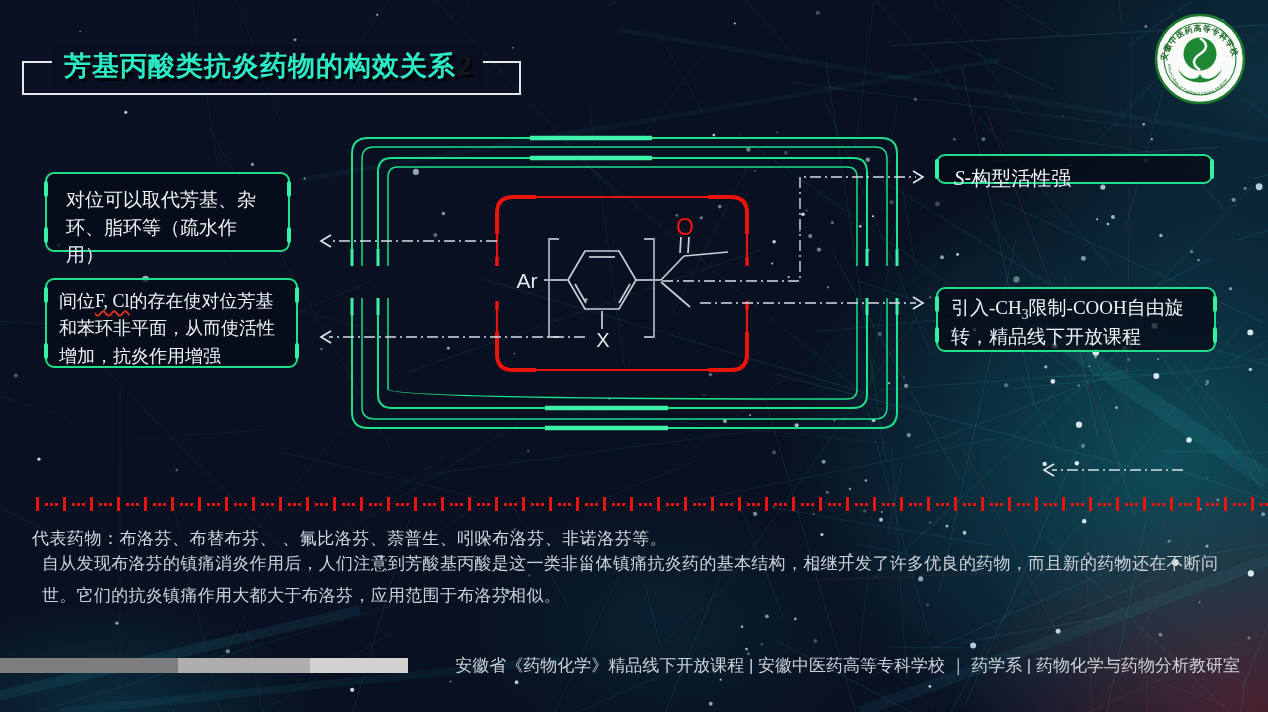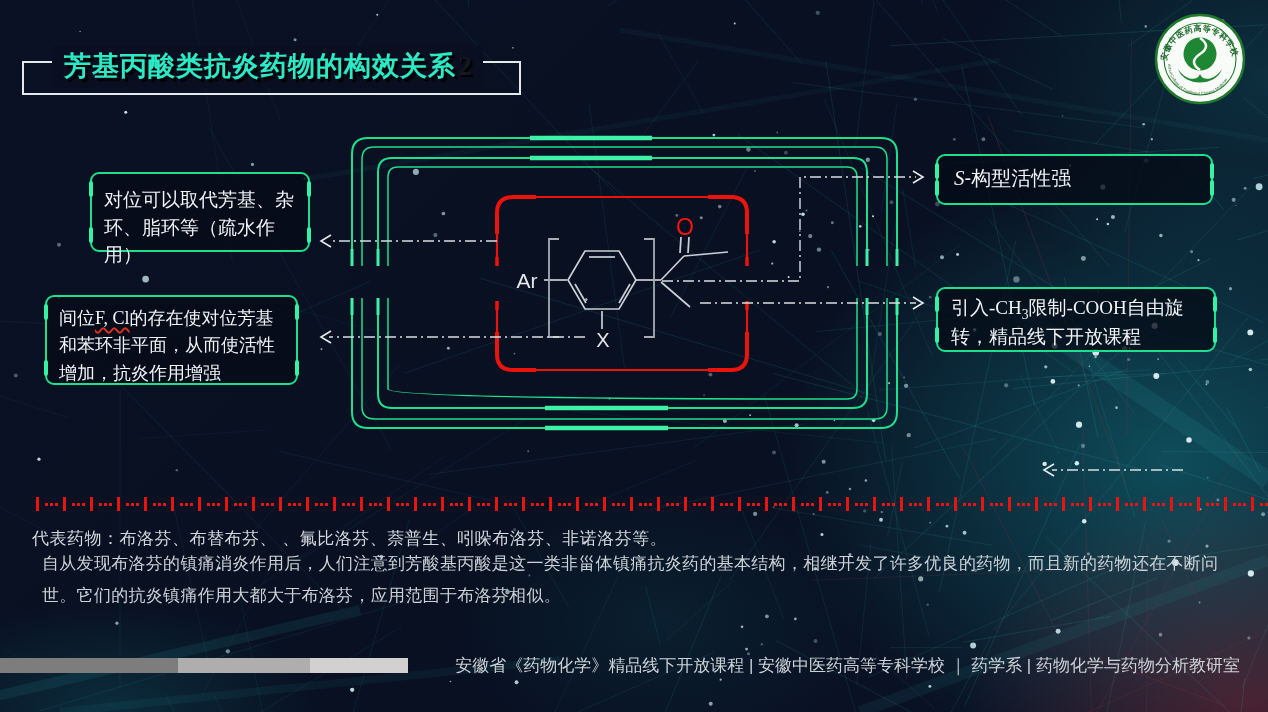--- a/index.html
+++ b/index.html
@@ -27,23 +27,23 @@
 
   
   .callout{position:absolute;border:2px solid #1de08c;border-radius:9px;
     background:rgba(5,11,23,.78);color:#f0f3f6;z-index:5;box-sizing:border-box;}
   .callout .txt{position:relative;z-index:2;}
   .acc{position:absolute;width:4px;top:7px;bottom:7px;z-index:1;}
   .acc-l{left:-3px}.acc-r{right:-3px}
   .acc::before,.acc::after{content:"";position:absolute;left:0;width:4px;height:16px;
     background:#35f2a4;border-radius:2px;}
   .acc::before{top:0}.acc::after{bottom:0}
-  .co-lt{left:45px;top:172px;width:220px;height:80px;padding:12px 12px;font-size:19px;line-height:1.45;margin-left:45px;}
-  .co-lb{left:45px;top:295px;width:253px;height:90px;padding:8px 12px;font-size:18px;line-height:1.52;}
-  .co-rt{left:936px;top:154px;width:277px;height:51px;padding:9px 16px;font-size:20px;}
+  .co-lt{left:45px;top:172px;width:245px;height:80px;padding:12px 19px;font-size:19px;line-height:1.45;}
+  .co-lb{left:45px;top:278px;width:253px;height:90px;padding:8px 12px;font-size:18px;line-height:1.52;}
+  .co-rt{left:936px;top:154px;width:277px;height:30px;padding:9px 16px;font-size:20px;}
   .co-rb{left:936px;top:287px;width:280px;height:65px;padding:6px 13px;font-size:19px;line-height:1.4;
     font-family:"Liberation Serif",serif;}
   .stereo-s{font-family:"Liberation Serif",serif;font-style:italic;font-size:21px;}
   .spellwavy{font-family:"Liberation Serif",serif;
     text-decoration:underline wavy #e03020 1.5px;text-underline-offset:3px;}
   .chsub{font-size:.72em;}
 
   
   .separator{position:absolute;left:36px;top:497px;width:1206px;height:15px;
     display:flex;z-index:4;}

